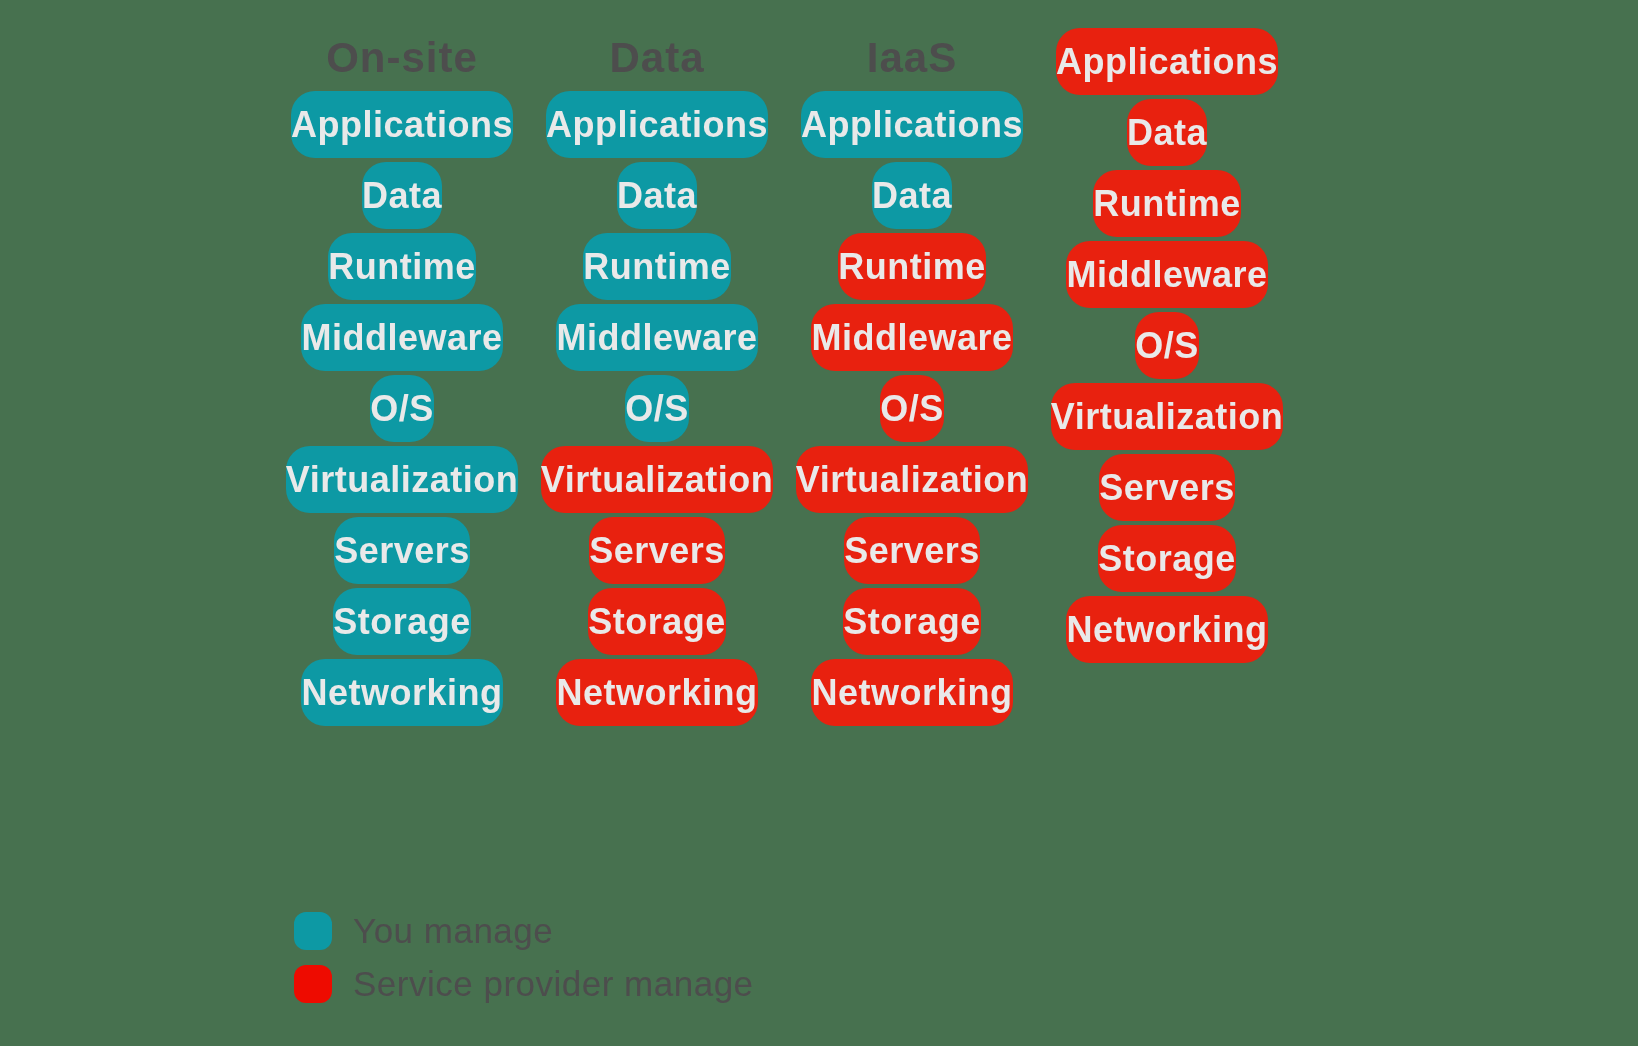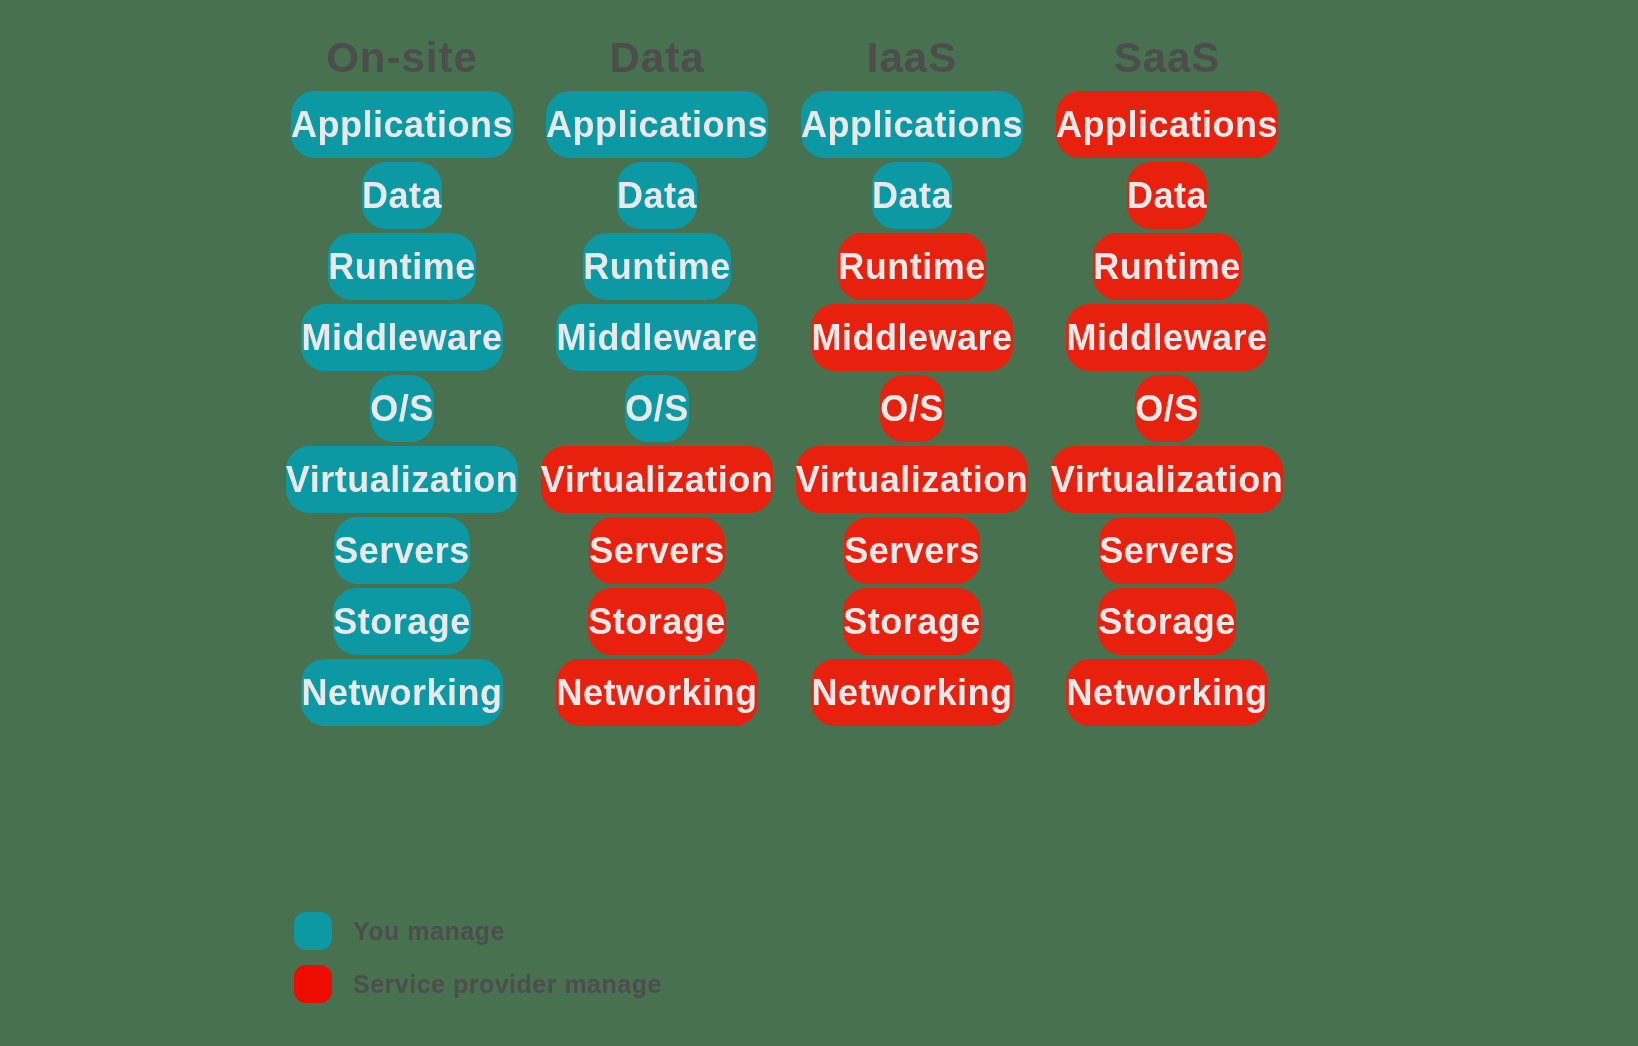--- a/index.html
+++ b/index.html
@@ -65,22 +65,22 @@
     height: 38px;
   }
   .swatch {
     width: 38px;
     height: 38px;
     border-radius: 12px;
     flex: 0 0 auto;
   }
   .legend-label {
     margin-left: 21px;
-    font-size: 25px;
-    font-weight: 700;
+    font-size: 35px;
+    font-weight: 400;
     letter-spacing: 0.5px;
     color: var(--heading, #4d4d4d);
   }
 </style>
 </head>
 <body>
 
 <div class="canvas" style="--bg: #47714f; --teal: #0d99a4; --red: #e8210f; --pill-text: #e9e9e9; --heading: #4d4d4d;">
   <div class="grid" id="grid">
       <div class="col">
@@ -113,21 +113,20 @@
         <div class="pill you">Data</div>
         <div class="pill provider">Runtime</div>
         <div class="pill provider">Middleware</div>
         <div class="pill provider">O/S</div>
         <div class="pill provider">Virtualization</div>
         <div class="pill provider">Servers</div>
         <div class="pill provider">Storage</div>
         <div class="pill provider">Networking</div>
       </div>
       <div class="col">
-        <div class="col-header">SaaS</div>
         <div class="pill provider">Applications</div>
         <div class="pill provider">Data</div>
         <div class="pill provider">Runtime</div>
         <div class="pill provider">Middleware</div>
         <div class="pill provider">O/S</div>
         <div class="pill provider">Virtualization</div>
         <div class="pill provider">Servers</div>
         <div class="pill provider">Storage</div>
         <div class="pill provider">Networking</div>
       </div>

